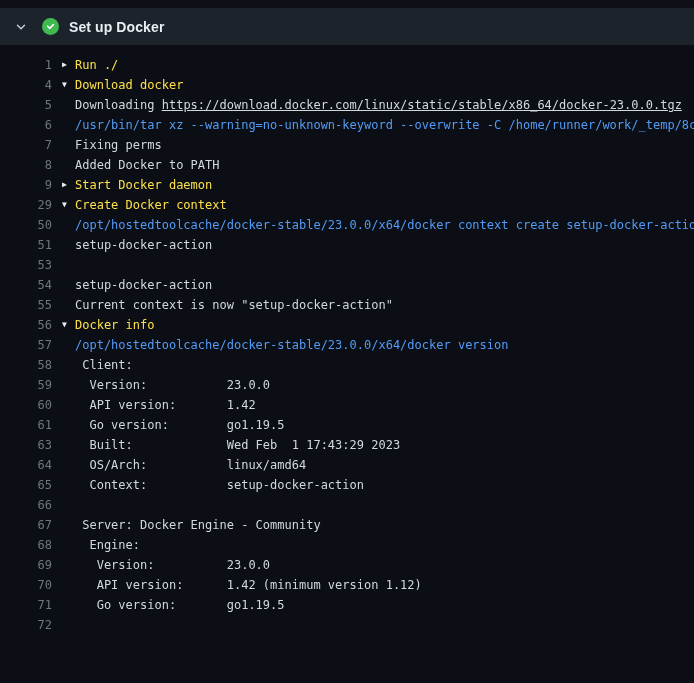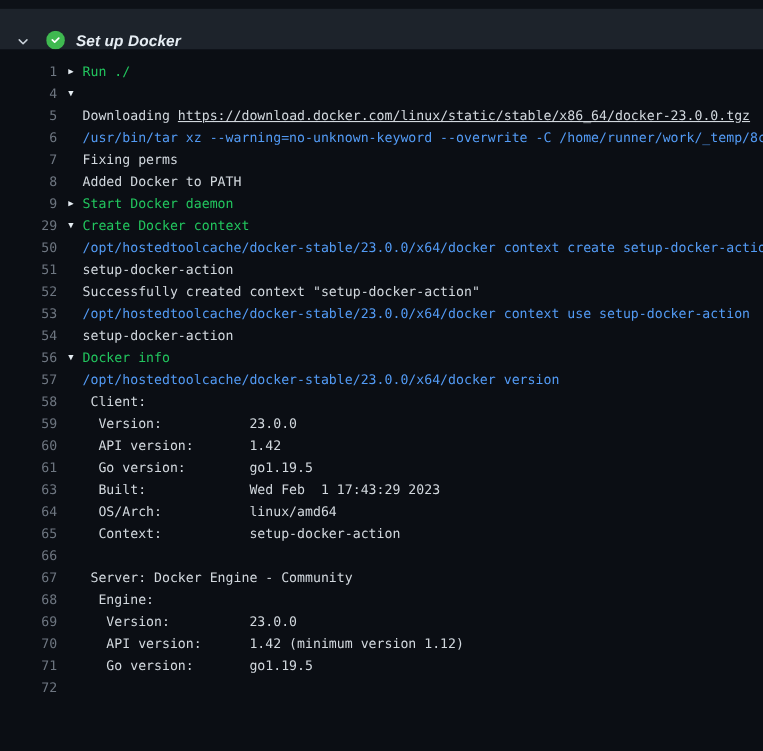--- a/index.html
+++ b/index.html
@@ -6,25 +6,24 @@
   body {
     width:694px; height:683px;
     background:#0d1117;
     overflow:hidden;
     font-family:"Liberation Sans", sans-serif;
     position:relative;
   }
   .step-header {
     position:absolute; top:8px; left:0; right:0; height:37px;
     background:#1d232b;
-    display:flex; align-items:flex-end;
-    padding:0 14px;
+    display:flex; align-items:center;
+    padding:12px 14px;
     box-sizing:border-box;
     cursor:pointer;
-    font-style:italic;
   }
   .chev { display:flex; align-items:center; margin-right:14px; }
   .check { display:flex; align-items:center; margin-right:10px; }
   .step-title {
     color:#e6edf3; font-size:14px; font-weight:600;
     letter-spacing:0.1px;
   }
   .log {
     position:absolute; top:45px; left:0; right:0; bottom:0;
     background:#0b0e14;
@@ -41,21 +40,21 @@
     user-select:none; cursor:pointer;
   }
   .row .arrow {
     flex:0 0 13px; margin-left:10px;
     color:#e6edf3; font-size:8px; line-height:20px;
     cursor:pointer;
   }
   .row .text { white-space:pre; }
   .row .text.command { color:#539bf5; }
   .row.group { cursor:pointer; }
-  .row.group .text { color:#22c55e; }
+  .row.group .text { color:#fde047; }
   .url { text-decoration:underline; cursor:pointer; }
 </style>
 </head>
 <body>
 
 <div class="step-header">
   <span class="chev">
     <svg width="14" height="14" viewBox="0 0 16 16" fill="none" stroke="#c9d1d9" stroke-width="1.6" stroke-linecap="round" stroke-linejoin="round">
         <path d="M4 6l4 4 4-4"></path>
       </svg>
@@ -65,32 +64,32 @@
         <circle cx="8" cy="8" r="8" fill="#3fb950"></circle>
         <path d="M11.28 5.72a.75.75 0 0 0-1.06 0L7.25 8.69 5.78 7.22a.75.75 0 1 0-1.06 1.06l2 2c.3.3.77.3 1.06 0l3.5-3.5a.75.75 0 0 0 0-1.06z" fill="#ffffff"></path>
       </svg>
   </span>
   <span class="step-title">Set up Docker</span>
 </div>
 
 <div class="log">
   <div id="log-rows">
       <div class="row group"><span class="num">1</span><span class="arrow">▶</span><span class="text">Run ./</span></div>
-      <div class="row group"><span class="num">4</span><span class="arrow">▼</span></div>
+      <div class="row group"><span class="num">4</span><span class="arrow">▼</span><span class="text">Download docker</span></div>
       <div class="row"><span class="num">5</span><span class="arrow"></span><span class="text"><span>Downloading </span><span class="url">https://download.docker.com/linux/static/stable/x86_64/docker-23.0.0.tgz</span></span></div>
       <div class="row"><span class="num">6</span><span class="arrow"></span><span class="text command">/usr/bin/tar xz --warning=no-unknown-keyword --overwrite -C /home/runner/work/_temp/8c93</span></div>
       <div class="row"><span class="num">7</span><span class="arrow"></span><span class="text">Fixing perms</span></div>
       <div class="row"><span class="num">8</span><span class="arrow"></span><span class="text">Added Docker to PATH</span></div>
       <div class="row group"><span class="num">9</span><span class="arrow">▶</span><span class="text">Start Docker daemon</span></div>
       <div class="row group"><span class="num">29</span><span class="arrow">▼</span><span class="text">Create Docker context</span></div>
       <div class="row"><span class="num">50</span><span class="arrow"></span><span class="text command">/opt/hostedtoolcache/docker-stable/23.0.0/x64/docker context create setup-docker-action</span></div>
       <div class="row"><span class="num">51</span><span class="arrow"></span><span class="text">setup-docker-action</span></div>
-      <div class="row"><span class="num">52</span><span class="arrow"></span><span class="text">Successfully created context "setup-docker-action"</span></div>
-      <div class="row"><span class="num">53</span><span class="arrow"></span><span class="text command">/opt/hostedtoolcache/docker-stable/23.0.0/x64/docker context use setup-docker-action</span></div>
+      <div class="row"><span class="num">53</span><span class="arrow"></span></div>
       <div class="row"><span class="num">54</span><span class="arrow"></span><span class="text">setup-docker-action</span></div>
+      <div class="row"><span class="num">55</span><span class="arrow"></span><span class="text">Current context is now "setup-docker-action"</span></div>
       <div class="row group"><span class="num">56</span><span class="arrow">▼</span><span class="text">Docker info</span></div>
       <div class="row"><span class="num">57</span><span class="arrow"></span><span class="text command">/opt/hostedtoolcache/docker-stable/23.0.0/x64/docker version</span></div>
       <div class="row"><span class="num">58</span><span class="arrow"></span><span class="text"> Client:</span></div>
       <div class="row"><span class="num">59</span><span class="arrow"></span><span class="text">  Version:           23.0.0</span></div>
       <div class="row"><span class="num">60</span><span class="arrow"></span><span class="text">  API version:       1.42</span></div>
       <div class="row"><span class="num">61</span><span class="arrow"></span><span class="text">  Go version:        go1.19.5</span></div>
       <div class="row"><span class="num">63</span><span class="arrow"></span><span class="text">  Built:             Wed Feb  1 17:43:29 2023</span></div>
       <div class="row"><span class="num">64</span><span class="arrow"></span><span class="text">  OS/Arch:           linux/amd64</span></div>
       <div class="row"><span class="num">65</span><span class="arrow"></span><span class="text">  Context:           setup-docker-action</span></div>
       <div class="row"><span class="num">66</span><span class="arrow"></span><span class="text"></span></div>

